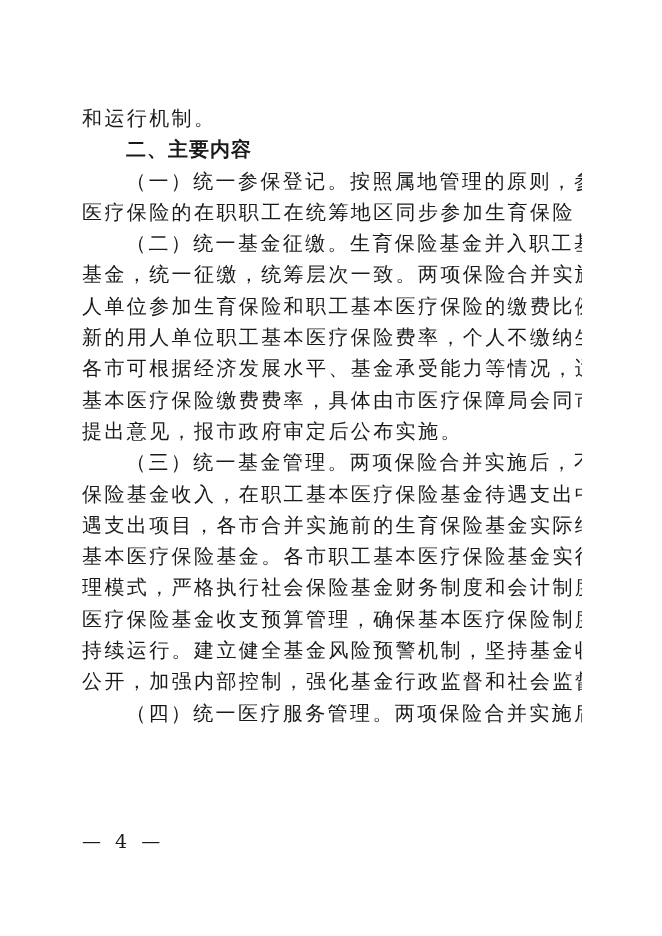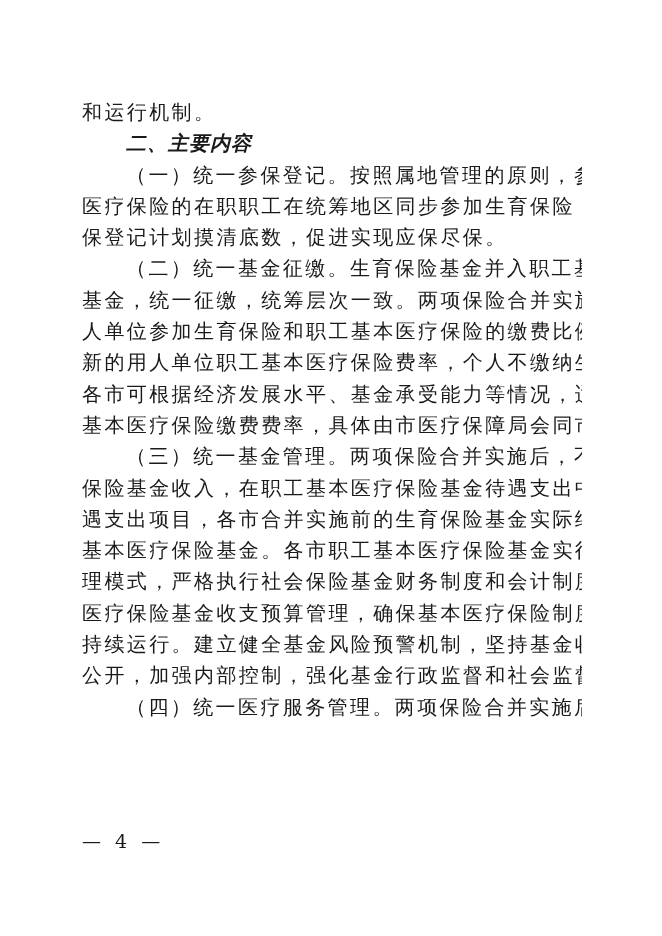--- a/index.html
+++ b/index.html
@@ -11,21 +11,21 @@
     width: 662px;
     height: 936px;
     position: relative;
     overflow: hidden;
     font-family: "DejaVu Serif", "Liberation Serif", serif;
     color: #1a1a1a;
   }
   .page {
     position: absolute;
     left: 82px;
-    top: 97px;
+    top: 103px;
     width: 500px;
   }
   .line {
     height: 31.3px;
     line-height: 31.3px;
     font-size: 20px;
     white-space: nowrap;
     letter-spacing: 2.4px;
     text-align: justify;
     text-align-last: justify;
@@ -34,48 +34,47 @@
   .line.last {
     text-align-last: left;
   }
   .line.indent {
     padding-left: 44px;
   }
   .heading {
     font-family: "DejaVu Sans", "Liberation Sans", sans-serif;
     font-weight: bold;
     letter-spacing: 1px;
-    font-style: italic;
   }
   .page-number {
     position: absolute;
     left: 82px;
     top: 829px;
     font-size: 19px;
     line-height: 24px;
     letter-spacing: 4px;
     font-family: "DejaVu Serif", "Liberation Serif", serif;
     color: #1a1a1a;
   }
 </style>
 </head>
 <body>
 
 <div class="page">
   <div class="line last">和运行机制。</div>
   <div class="line indent last heading">二、主要内容</div>
   <div class="line indent">（一）统一参保登记。按照属地管理的原则，参加职工基本</div>
   <div class="line">医疗保险的在职职工在统筹地区同步参加生育保险，结合全民参</div>
-  <div class="line last">保登记计划摸清底数，促进实现应保尽保。</div>
   <div class="line indent">（二）统一基金征缴。生育保险基金并入职工基本医疗保险</div>
   <div class="line">基金，统一征缴，统筹层次一致。两项保险合并实施后，按照用</div>
   <div class="line">人单位参加生育保险和职工基本医疗保险的缴费比例之和，确定</div>
   <div class="line">新的用人单位职工基本医疗保险费率，个人不缴纳生育保险费。</div>
   <div class="line">各市可根据经济发展水平、基金承受能力等情况，适时调整职工</div>
   <div class="line">基本医疗保险缴费费率，具体由市医疗保障局会同市财政局研究</div>
+  <div class="line last">提出意见，报市政府审定后公布实施。</div>
   <div class="line indent">（三）统一基金管理。两项保险合并实施后，不再单列生育</div>
   <div class="line">保险基金收入，在职工基本医疗保险基金待遇支出中设置生育待</div>
   <div class="line">遇支出项目，各市合并实施前的生育保险基金实际结余并入职工</div>
   <div class="line">基本医疗保险基金。各市职工基本医疗保险基金实行统收统支管</div>
   <div class="line">理模式，严格执行社会保险基金财务制度和会计制度，加强基本</div>
   <div class="line">医疗保险基金收支预算管理，确保基本医疗保险制度和基金的可</div>
   <div class="line">持续运行。建立健全基金风险预警机制，坚持基金收支运行情况</div>
   <div class="line">公开，加强内部控制，强化基金行政监督和社会监督，确保基金</div>
   <div class="line indent">（四）统一医疗服务管理。两项保险合并实施后，对符合条</div>
 </div>

